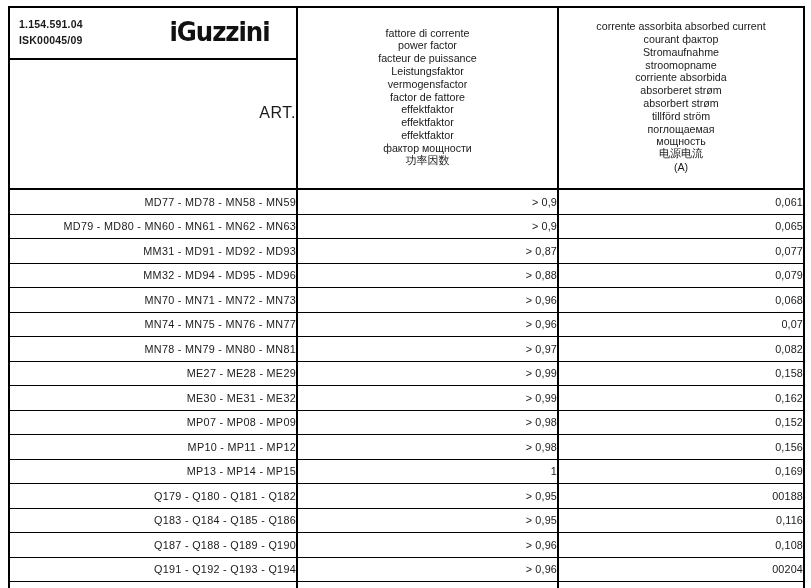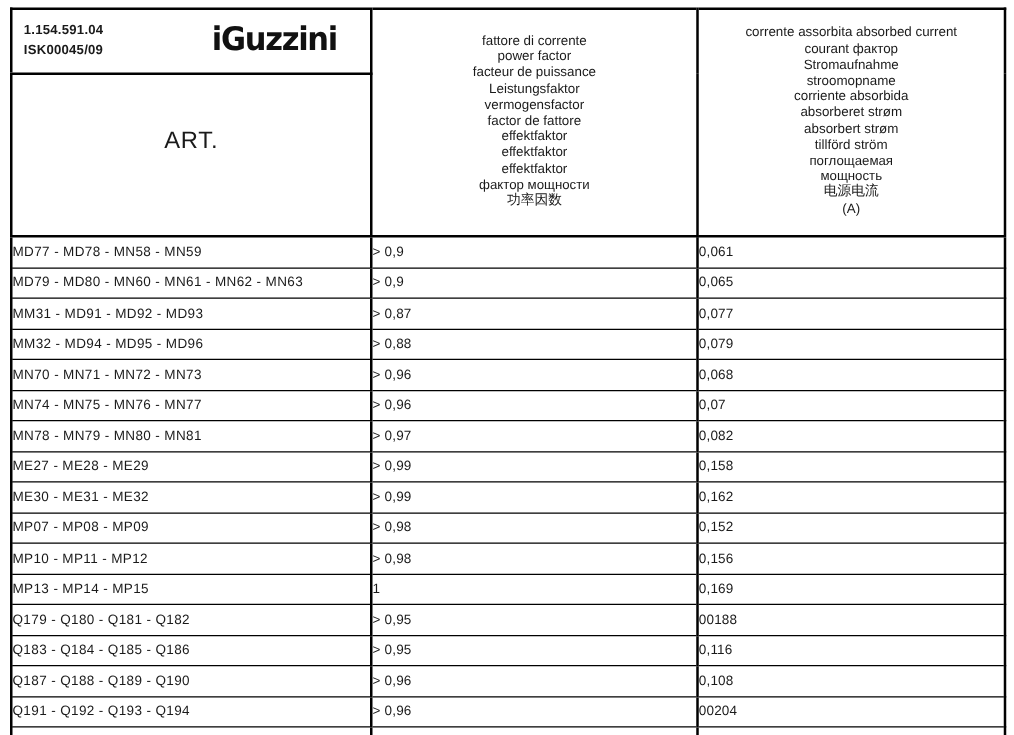--- a/index.html
+++ b/index.html
@@ -37,21 +37,21 @@
     vertical-align: middle;
   }
 
   
   .col-art    { width: 288px; }
   .col-pf     { width: 261px; }
   .col-cur    { width: 246px; }
 
   
   .tbl { border: 2px solid #000; }
-  td.thick-r { border-right: 2px solid #000; }
+  td.thick-r { border-right: 2px solid #000; padding-left: 27px; }
 
   
   .id-cell {
     height: 48px;
     position: relative;
     border-bottom: 2px solid #000 !important;
   }
   .id-codes {
     position: absolute;
     left: 9px;
@@ -77,44 +77,45 @@
     transform-origin: right center;
   }
 
   .art-cell {
     height: 122px;
     text-align: center;
     vertical-align: middle;
     border-bottom: 2px solid #000 !important;
   }
   .art-label {
-    font-size: 19px;
+    font-size: 16px;
     letter-spacing: 0.6px;
     padding-bottom: 22px;
+    text-align: right;
   }
 
   .lang-head {
     height: 170px;
     text-align: center;
     vertical-align: middle;
     border-bottom: 2px solid #000 !important;
     padding: 4px 6px 6px 6px !important;
   }
   .lang-list {
     font-size: 10.7px;
     line-height: 12.8px;
   }
   .lang-list div { white-space: nowrap; }
   .cjk { font-family: Liberation Mono, monospace; font-size: 11px; }
   .cyr { font-family: Liberation Sans, sans-serif; font-size: 10.6px; }
 
   
   .drow td {
     height: 23.5px;
-    text-align: left;
+    text-align: right;
     font-size: 10.8px;
     letter-spacing: 0.15px;
     white-space: nowrap;
   }
   .drow td.art-v { letter-spacing: 0.3px; }
 </style>
 </head>
 <body>
 
 <div class="sheet">

